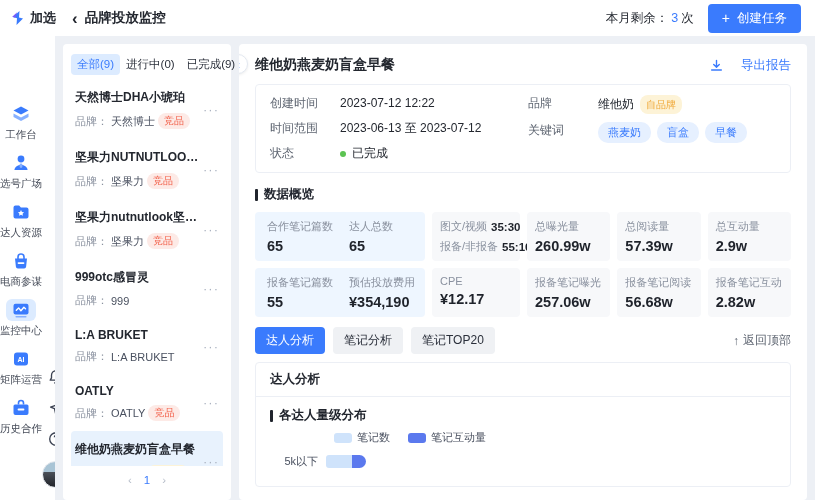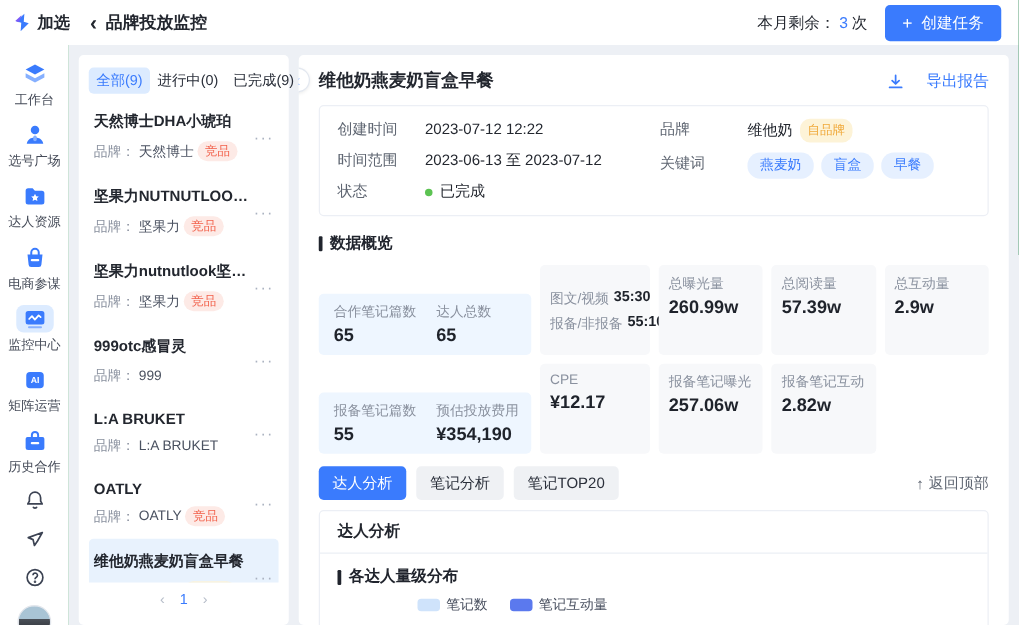--- a/index.html
+++ b/index.html
@@ -1,33 +1,33 @@
 <!DOCTYPE html>
 <html><head>
 <meta charset="utf-8">
 <style>
   html,body{margin:0;padding:0;background:#dfe3ea;}
   *{box-sizing:border-box;}
-  .app{width:815px;height:500px;overflow:hidden;background:#15803d;
+  .app{width:815px;height:500px;overflow:hidden;background:#5eead4;
        font-family:"Liberation Sans","DejaVu Sans",sans-serif;color:#23272f;position:relative;}
 
   
   .topbar{height:36px;display:flex;align-items:center;padding:0 14px 0 10px;background:#fff;position:relative;z-index:3;}
   .logo{display:flex;align-items:center;gap:4px;font-weight:bold;font-size:13px;color:#23272f;margin-right:16px;cursor:pointer;}
   .back{font-size:17px;line-height:1;margin-right:7px;color:#23272f;cursor:pointer;font-weight:bold;}
   .page-title{font-size:13.5px;font-weight:bold;}
   .top-right{margin-left:auto;display:flex;align-items:center;gap:14px;font-size:12.5px;color:#23272f;}
   .q-num{color:#3a7bfd;margin:0 3px;}
   .create-btn{background:#3a7bfd;color:#fff;border:none;border-radius:4px;padding:6px 14px;font-size:12.5px;
               display:flex;gap:7px;align-items:center;cursor:pointer;font-family:inherit;}
   .create-btn .plus{font-size:14px;line-height:1;}
 
   
   .body{display:flex;height:464px;overflow:hidden;}
-  .sidebar{width:55px;background:#fff;display:flex;flex-direction:column;align-items:center;padding-top:12px;flex-shrink:0;}
+  .sidebar{width:55px;background:#fff;display:flex;flex-direction:row;align-items:center;padding-top:12px;flex-shrink:0;}
   .side-item{display:flex;flex-direction:column;align-items:center;gap:3px;margin-bottom:10px;cursor:pointer;}
   .side-ico{width:30px;height:22px;display:flex;align-items:center;justify-content:center;border-radius:6px;}
   .side-item.active .side-ico{background:#dcebff;}
   .side-label{font-size:10.5px;color:#464c59;white-space:nowrap;}
   .side-footer{margin-top:auto;display:flex;flex-direction:column;align-items:center;gap:13px;padding-bottom:12px;}
   .foot-ico{cursor:pointer;display:flex;}
   .avatar{width:27px;height:27px;border-radius:50%;cursor:pointer;
           background:linear-gradient(180deg,#a9c4d5 0%,#a9c4d5 42%,#4a4f57 42%,#202329 100%);border:1px solid #e2e6ec;}
 
   
@@ -66,21 +66,21 @@
   .info-label{width:70px;color:#5f6672;flex-shrink:0;}
   .info-value{color:#23272f;display:flex;align-items:center;flex-wrap:wrap;gap:0;}
   .status-dot{width:6px;height:6px;border-radius:50%;background:#5cc352;display:inline-block;margin-right:6px;}
   .kw{background:#e6f0ff;color:#3a7bfd;border-radius:10px;padding:2px 10px;font-size:11px;margin-right:6px;}
 
   .section-title{display:flex;align-items:center;gap:6px;margin:13px 0 9px;font-size:12.5px;font-weight:bold;color:#20242d;}
   .section-title .bar{width:3px;height:12px;background:#20242d;border-radius:1px;}
 
   .metrics{display:grid;grid-template-columns:170px 88px 1fr 1fr 1fr;gap:7px;margin-bottom:7px;}
   .card{background:#f7f8fa;border-radius:4px;padding:7px 8px;}
-  .card.hl{background:#eef6ff;margin-top:23px;}
+  .card.hl{background:#eef6ff;}
   .m-label{font-size:11px;color:#8a919f;white-space:nowrap;}
   .m-value{font-size:14.5px;font-weight:bold;color:#1f232b;margin-top:4px;white-space:nowrap;}
   .card.double{display:flex;gap:16px;padding-left:12px;}
   .card.pairs{display:flex;flex-direction:column;justify-content:center;gap:5px;}
   .pr{display:flex;align-items:center;justify-content:space-between;gap:4px;}
   .pv{font-size:11.5px;font-weight:bold;color:#1f232b;white-space:nowrap;}
 
   .tab-row{display:flex;align-items:center;margin:10px 0 8px;}
   .mtab{padding:5px 11px;border-radius:4px;background:#eff1f4;color:#2a2f3a;font-size:12px;margin-right:8px;cursor:pointer;}
   .mtab.active{background:#3a7bfd;color:#fff;}
@@ -420,20 +420,24 @@
           </div>
           <div class="card">
               <div class="m-label">CPE</div>
               <div class="m-value">¥12.17</div>
             </div>
           <div class="card">
               <div class="m-label">报备笔记曝光</div>
               <div class="m-value">257.06w</div>
             </div>
           <div class="card">
+              <div class="m-label">报备笔记阅读</div>
+              <div class="m-value">56.68w</div>
+            </div>
+          <div class="card">
               <div class="m-label">报备笔记互动</div>
               <div class="m-value">2.82w</div>
             </div>
         </div>
 
         <div class="tab-row">
           <div id="main-tabs" style="display:flex;">
               <span class="mtab active">达人分析</span>
               <span class="mtab">笔记分析</span>
               <span class="mtab">笔记TOP20</span>

